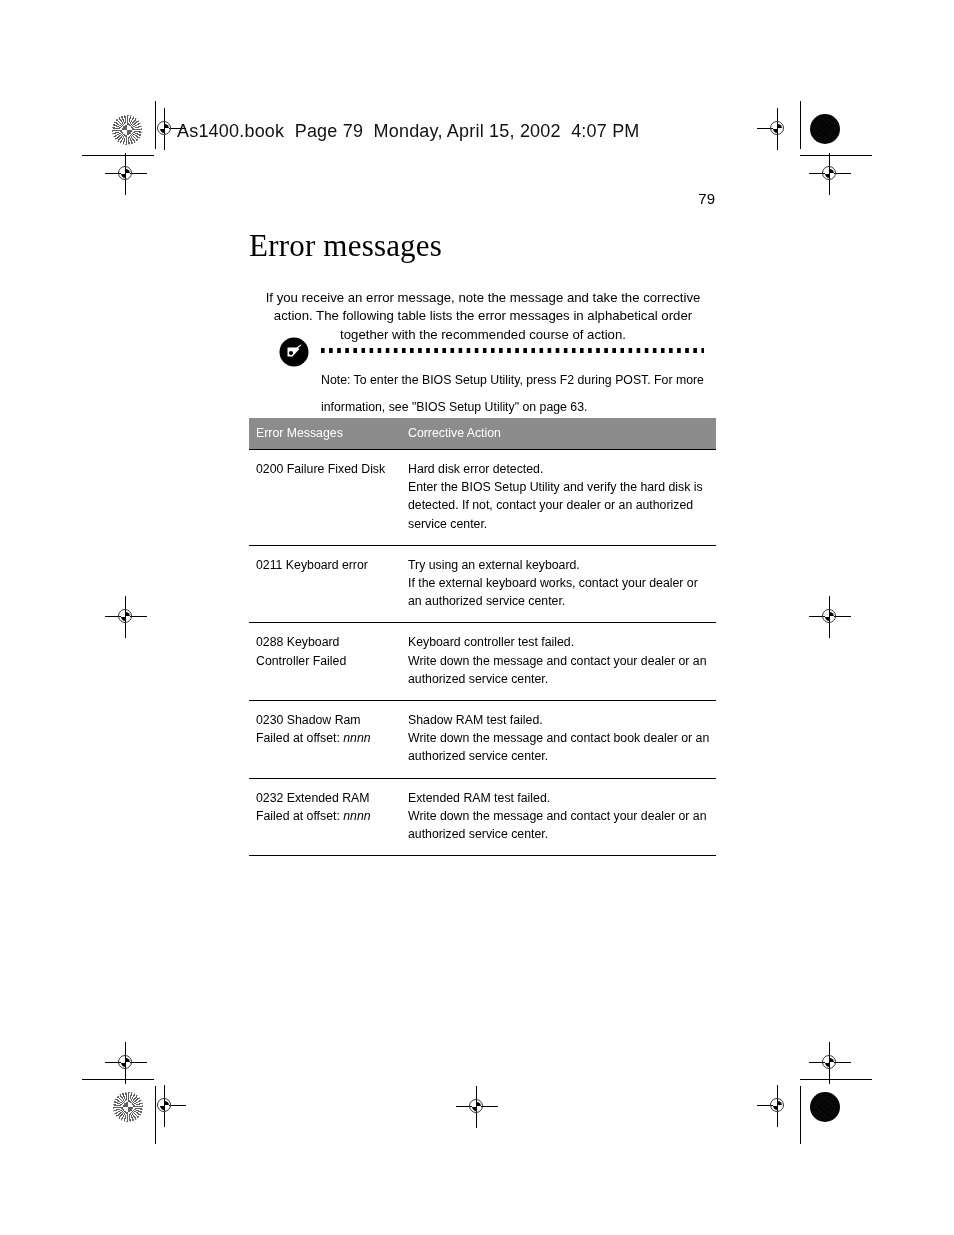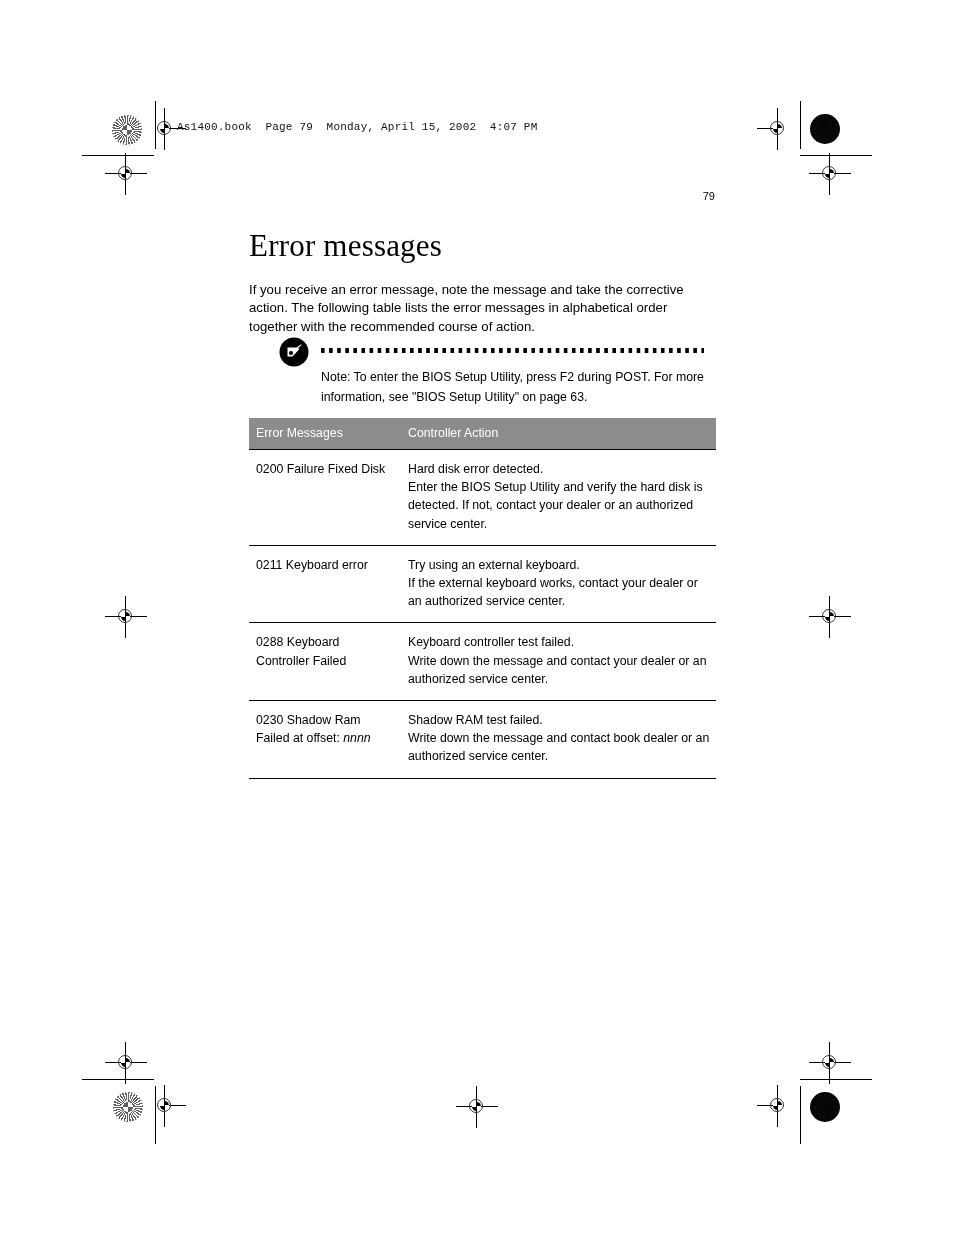--- a/index.html
+++ b/index.html
@@ -78,55 +78,56 @@
     position: absolute;
     background: #000;
     pointer-events: none;
   }
 
   
   .slug {
     position: absolute;
     left: 177px;
     top: 121px;
-    font-family: Liberation Mono, monospace;
-    font-size: 11px;
+    font-family: Liberation Sans, sans-serif;
+    font-size: 18px;
     letter-spacing: 0.2px;
     white-space: pre;
     color: #111;
   }
 
   
   .page-number {
     position: absolute;
     left: 640px;
     top: 190px;
     width: 75px;
     text-align: right;
-    font-size: 11px;
+    font-size: 15px;
     color: #000;
   }
   .page-title {
     position: absolute;
     left: 249px;
     top: 228px;
     font-family: "Liberation Serif", serif;
     font-size: 31px;
     font-weight: normal;
     letter-spacing: 0.2px;
     margin: 0;
   }
   .intro {
     position: absolute;
     left: 249px;
-    top: 268px;
+    top: 276px;
     width: 468px;
     font-size: 13.2px;
     line-height: 18.2px;
     white-space: pre-line;
+    text-align: center;
   }
 
   
   .note-block {
     position: absolute;
     left: 278px;
     top: 334px;
     width: 440px;
   }
   .note-icon {
@@ -145,21 +146,21 @@
     background-image: linear-gradient(to right, #000 0 4px, transparent 4px 8px);
     background-size: 8.1px 5px;
     background-repeat: repeat-x;
   }
   .note-text {
     position: absolute;
     left: 43px;
     top: 33px;
     width: 392px;
     font-size: 12.3px;
-    line-height: 20px;
+    line-height: 27px;
     white-space: pre-line;
   }
 
   
   .err-table {
     position: absolute;
     left: 249px;
     top: 418px;
     width: 467px;
     border-collapse: collapse;
@@ -303,21 +304,21 @@
     </svg>
   </span>
   <div class="note-dots"></div>
   <div class="note-text">Note:  To enter the BIOS Setup Utility, press F2 during POST.  For more information, see "BIOS Setup Utility" on page 63.</div>
 </div>
 
 <table class="err-table">
   <thead>
     <tr>
       <th class="col-msg">Error Messages</th>
-      <th class="col-act">Controller Action</th>
+      <th class="col-act">Corrective Action</th>
     </tr>
   </thead>
   <tbody>
     <tr class="row-first">
       <td class="col-msg">0200 Failure Fixed Disk</td>
       <td class="col-act">Hard disk error detected.
 Enter the BIOS Setup Utility and verify the hard disk is detected.  If not, contact your dealer or an authorized service center.</td>
     </tr>
     <tr>
       <td class="col-msg">0211 Keyboard error</td>
@@ -329,14 +330,20 @@
 Controller Failed</td>
       <td class="col-act">Keyboard controller test failed.
 Write down the message and contact your dealer or an authorized service center.</td>
     </tr>
     <tr>
       <td class="col-msg">0230 Shadow Ram
 Failed at offset: <i>nnnn</i></td>
       <td class="col-act">Shadow RAM test failed.
 Write down the message and contact book dealer or an authorized service center.</td>
     </tr>
+    <tr>
+      <td class="col-msg">0232 Extended RAM
+Failed at offset: <i>nnnn</i></td>
+      <td class="col-act">Extended RAM test failed.
+Write down the message and contact your dealer or an authorized service center.</td>
+    </tr>
   </tbody>
 </table>
 
 </body></html>

